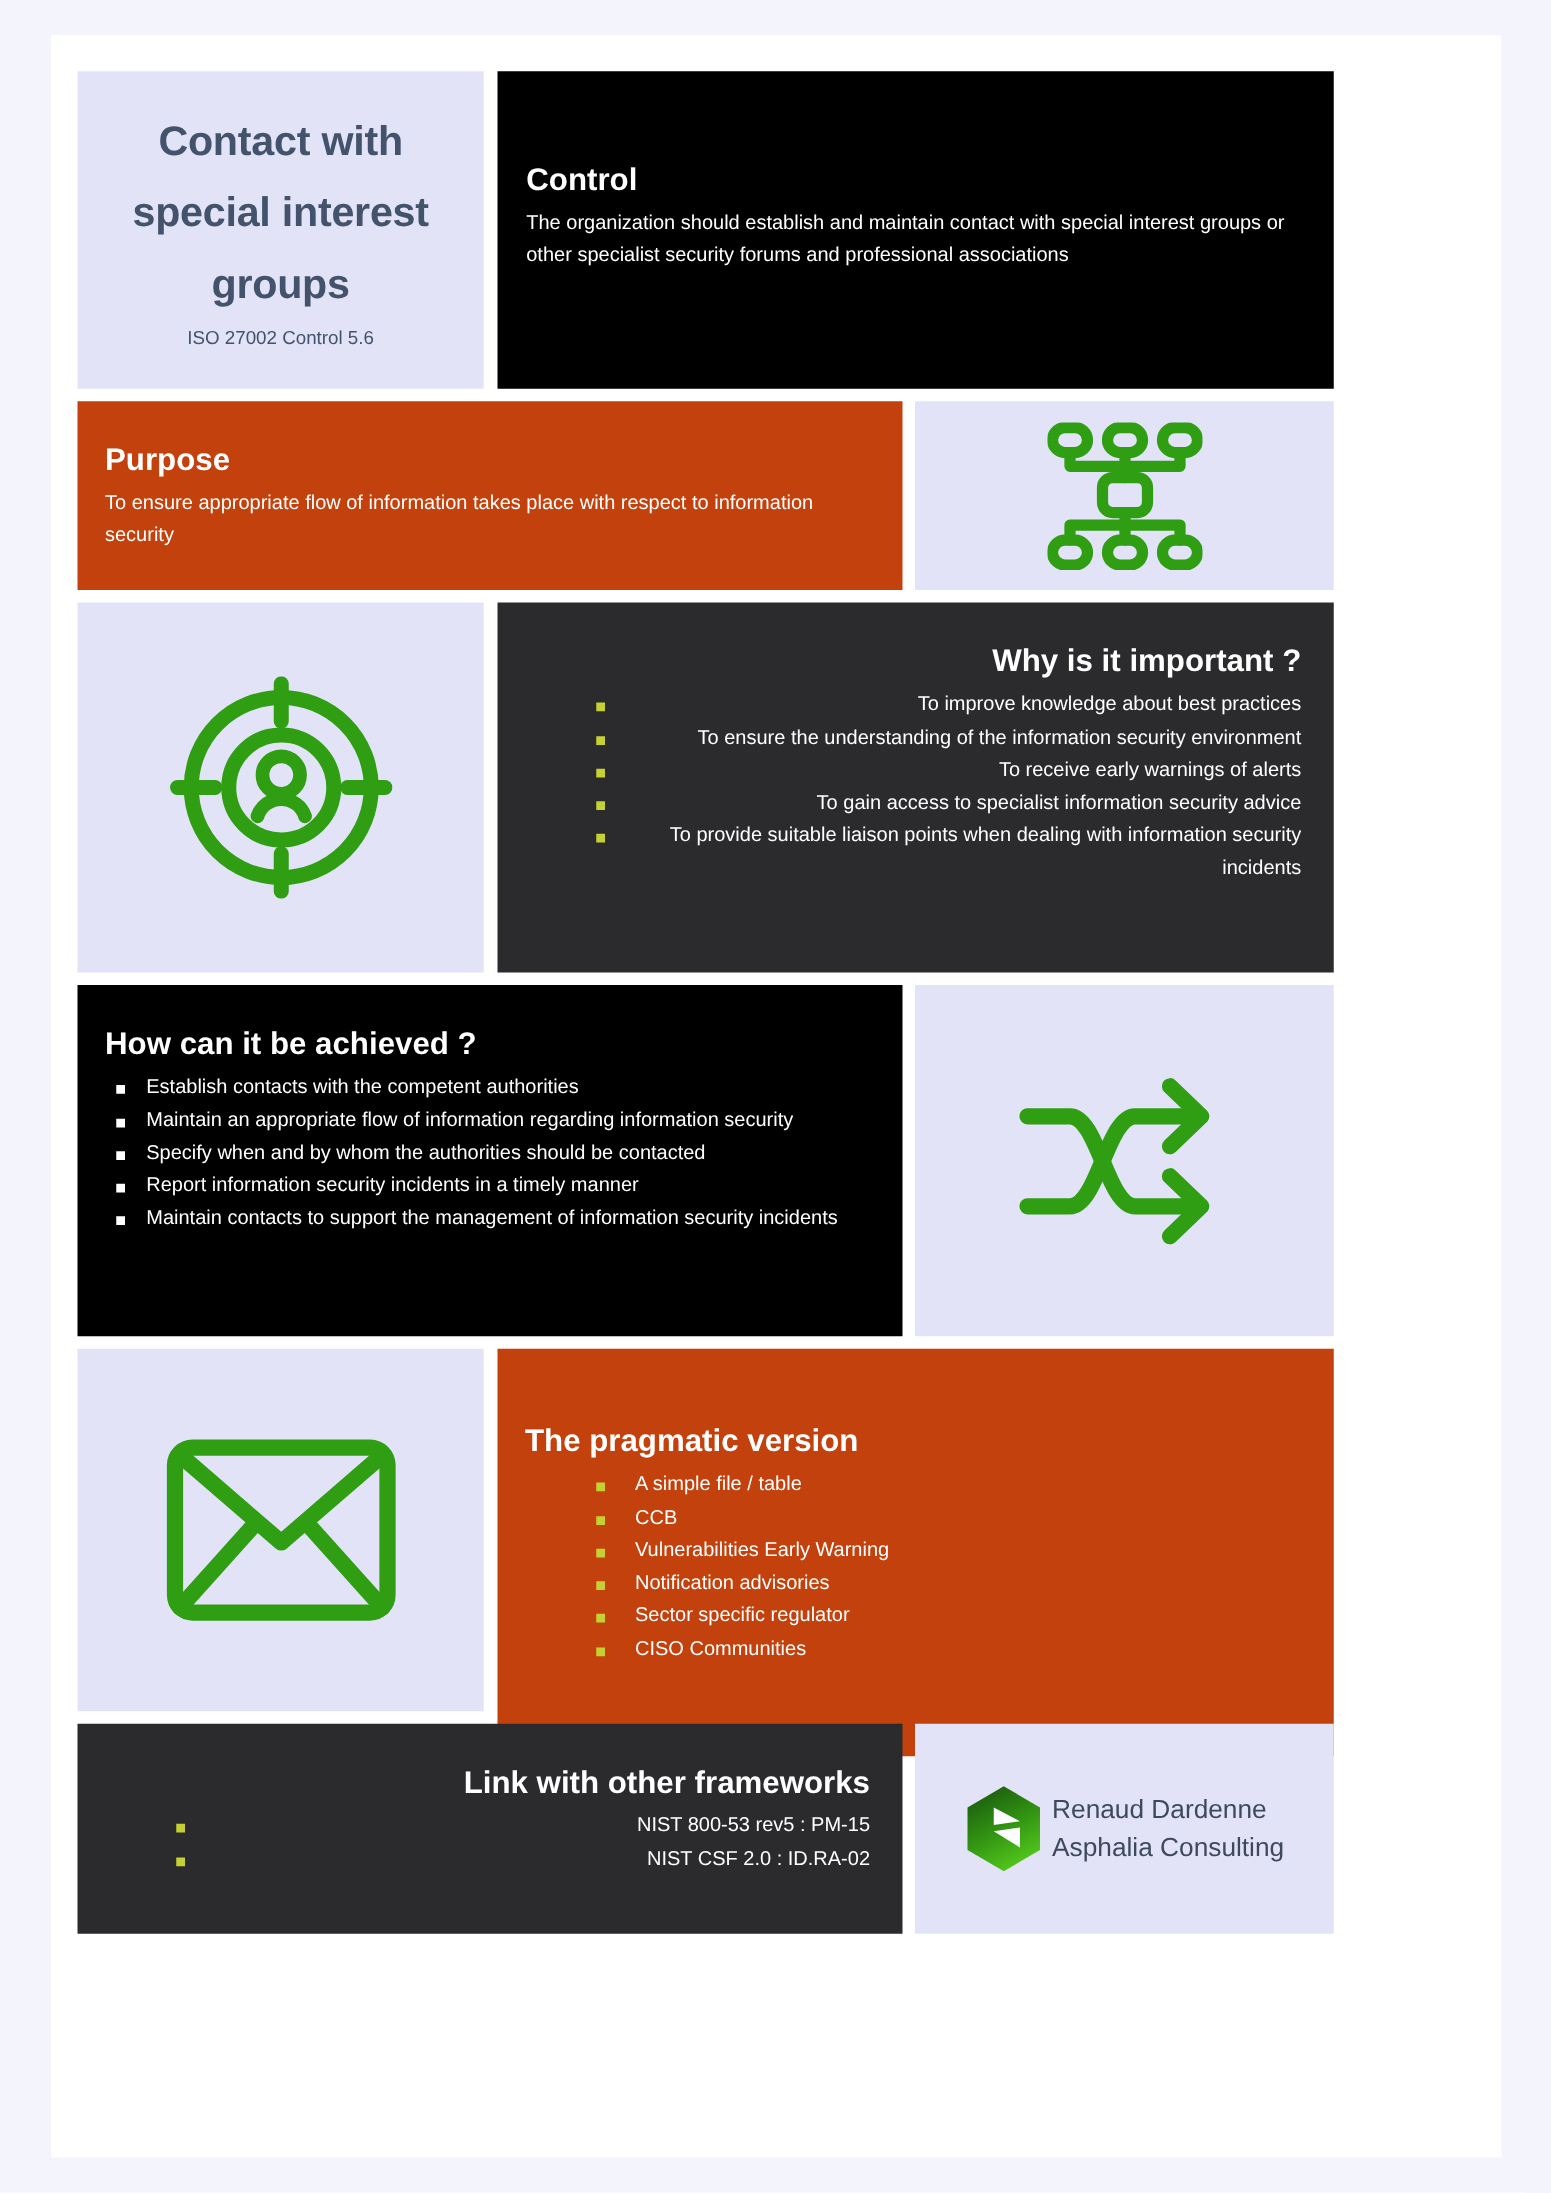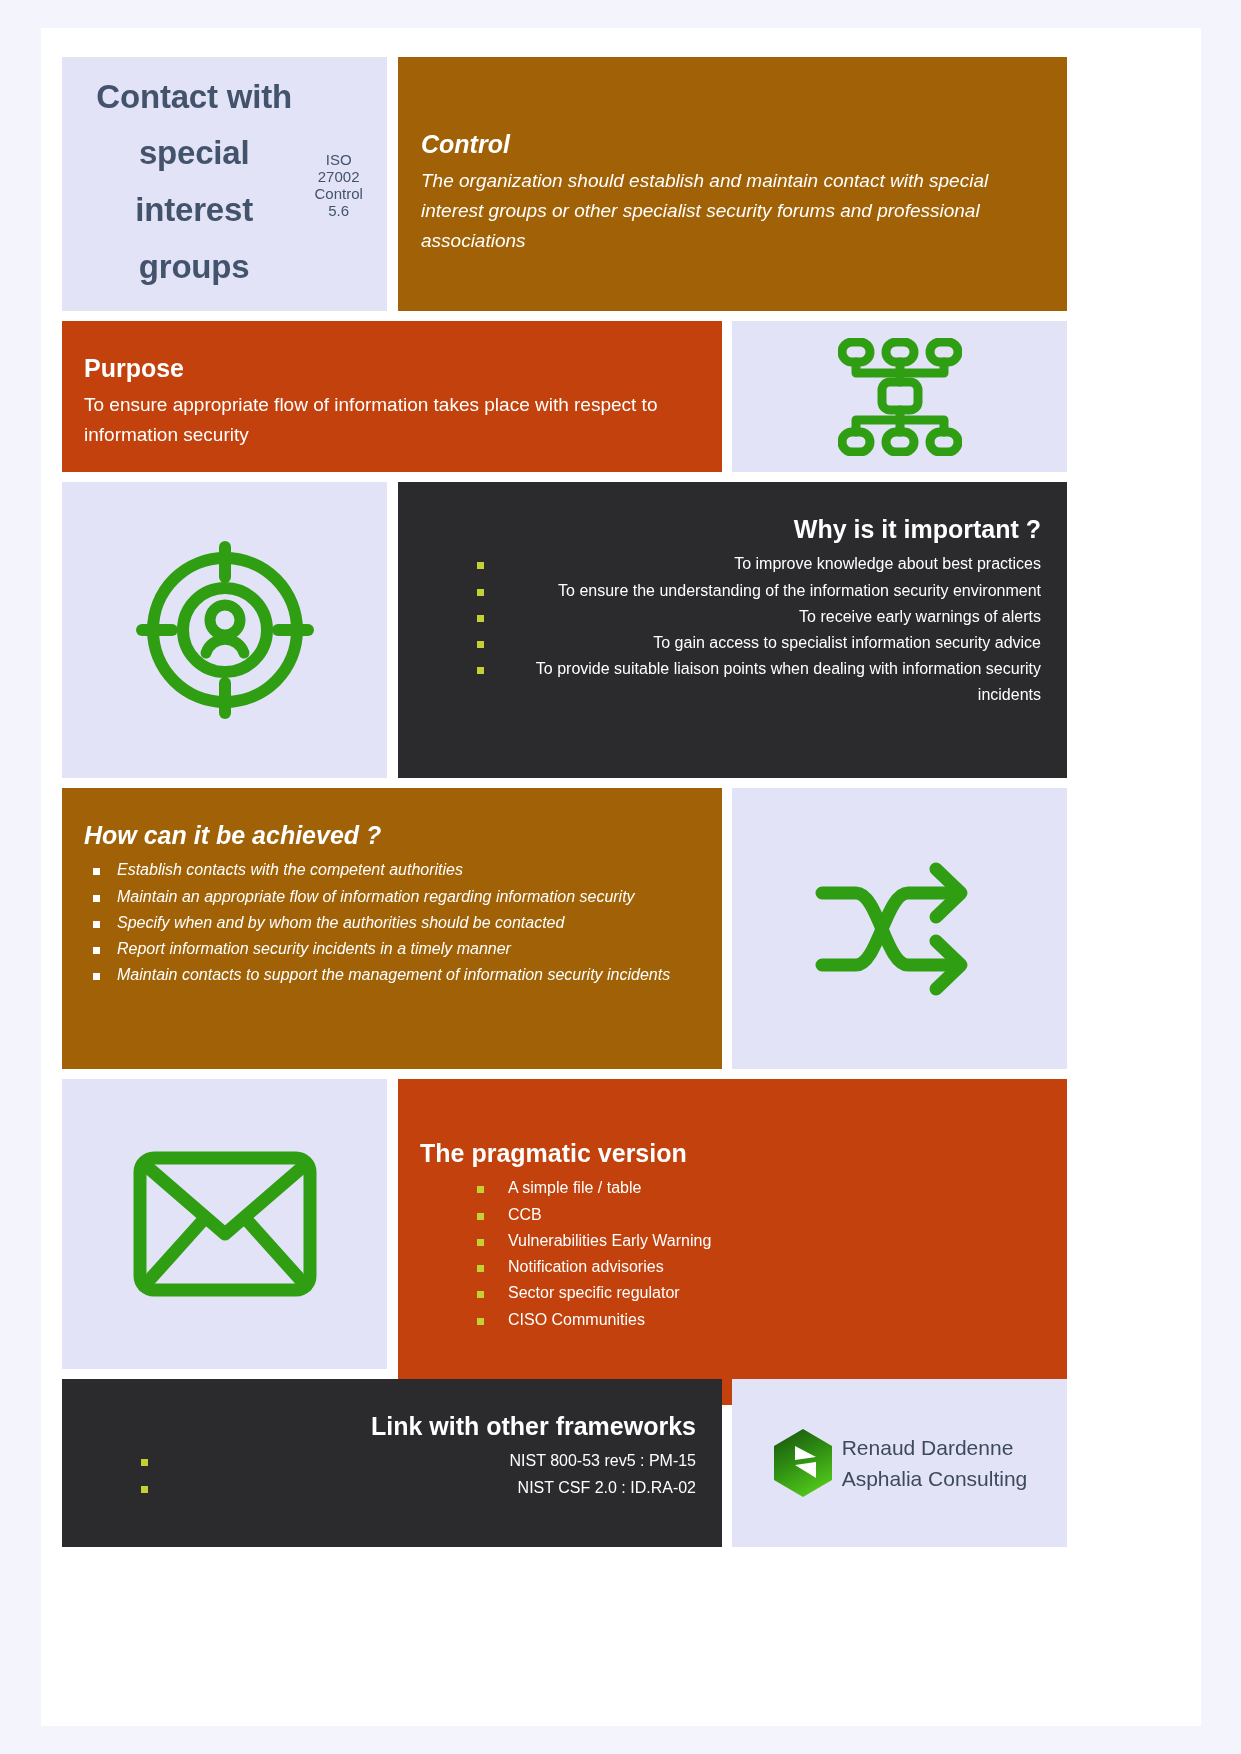--- a/index.html
+++ b/index.html
@@ -26,28 +26,28 @@
     left: 21px;
     top: 29px;
     width: 1005px;
     height: 1640px;
   }
 
   
   .block { position: absolute; }
 
   .lav   { background: #e3e3f8; }
-  .green { background: #a16207; font-style: italic; }
+  .green { background: #000000; }
   .navy  { background: #c2410c; }
   .dark  { background: #2b2b2e; text-align: right; }
 
   
   .r1-title {
     left: 0; top: 0; width: 325px; height: 254px;
-    display: flex; flex-direction: row;
+    display: flex; flex-direction: column;
     align-items: center; justify-content: center;
     padding: 14px 18px 18px;
   }
   .title-main {
     font-size: 33px; font-weight: bold; color: #43536b;
     text-align: center; line-height: 1.72; letter-spacing: -0.2px;
   }
   .title-sub {
     margin-top: 6px; font-size: 15px; color: #43536b; text-align: center;
   }
@@ -56,21 +56,21 @@
     left: 336px; top: 0; width: 669px; height: 254px;
     padding: 72px 30px 20px 23px;
   }
 
   
   .sec-h {
     font-size: 25px; font-weight: bold; color: #ffffff;
     line-height: 1.25; margin-bottom: 6px;
   }
   .sec-p {
-    font-size: 19px; color: #ffffff; line-height: 1.58;
+    font-size: 16px; color: #ffffff; line-height: 1.58;
   }
 
   
   ul.bul { list-style: none; margin-top: 3px; }
   ul.bul li {
     position: relative;
     font-size: 16px; color: #ffffff;
     line-height: 1.58; padding-left: 33px; margin-bottom: 1px;
   }
   ul.bul li::before {

